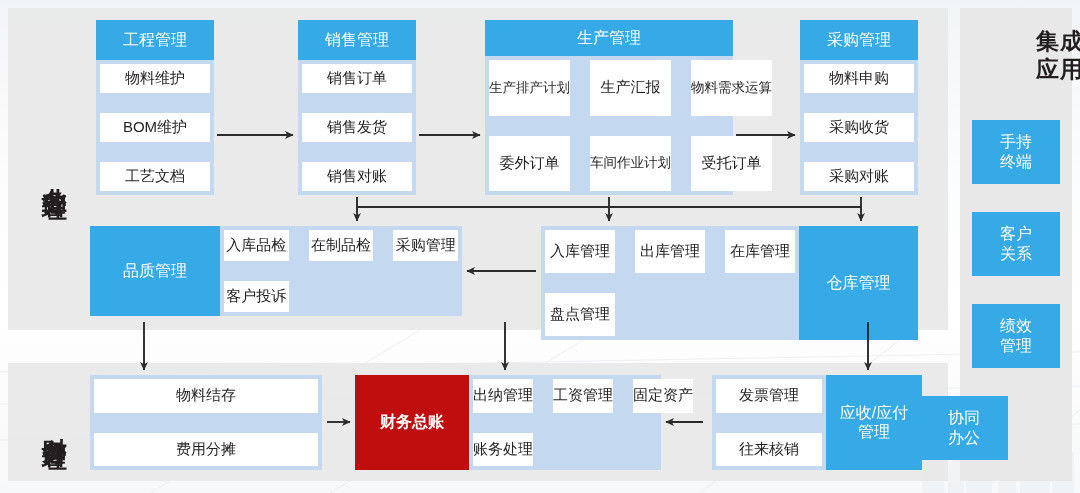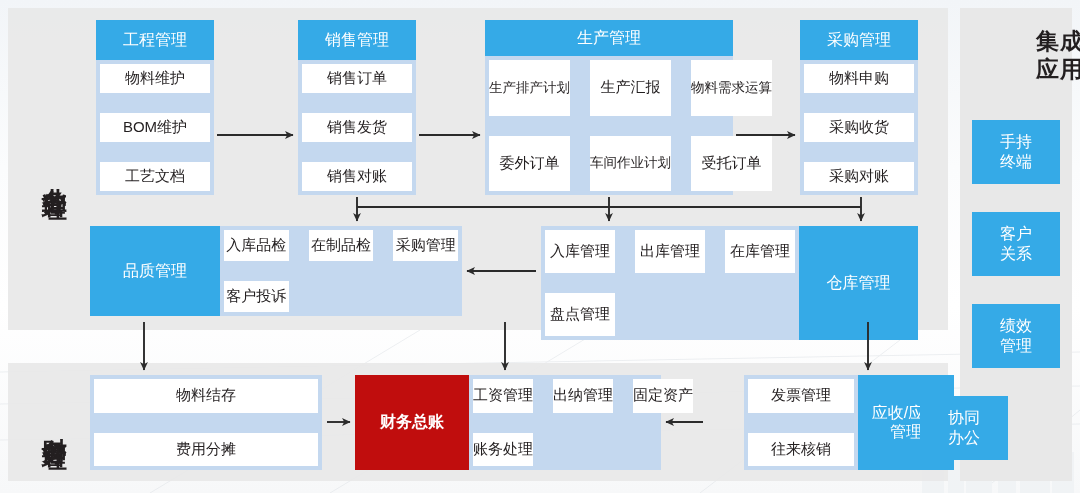--- a/index.html
+++ b/index.html
@@ -228,28 +228,28 @@
   <div class="group horiz" style="left:90px; top:375px; width:232px; height:95px;">
     <div class="tiles c1">
       <div class="tile">物料结存</div>
       <div class="tile">费用分摊</div>
     </div>
   </div>
 
   <div class="group horiz" style="left:355px; top:375px; width:306px; height:95px;">
     <div class="ghead red" style="width:114px;">财务总账</div>
     <div class="tiles c2">
+      <div class="tile">出纳管理</div>
       <div class="tile">工资管理</div>
-      <div class="tile">出纳管理</div>
       <div class="tile">固定资产</div>
       <div class="tile">账务处理</div>
     </div>
   </div>
 
-  <div class="group horiz" style="left:744px; top:375px; width:210px; height:95px;">
+  <div class="group horiz" style="left:712px; top:375px; width:210px; height:95px;">
     <div class="tiles c1">
       <div class="tile">发票管理</div>
       <div class="tile">往来核销</div>
     </div>
     <div class="ghead" style="width:96px; white-space:pre-line;">应收/应付
 管理</div>
   </div>
 
   <div class="side-panel" style="left:960px; top:8px; width:112px; height:473px;"></div>
 

